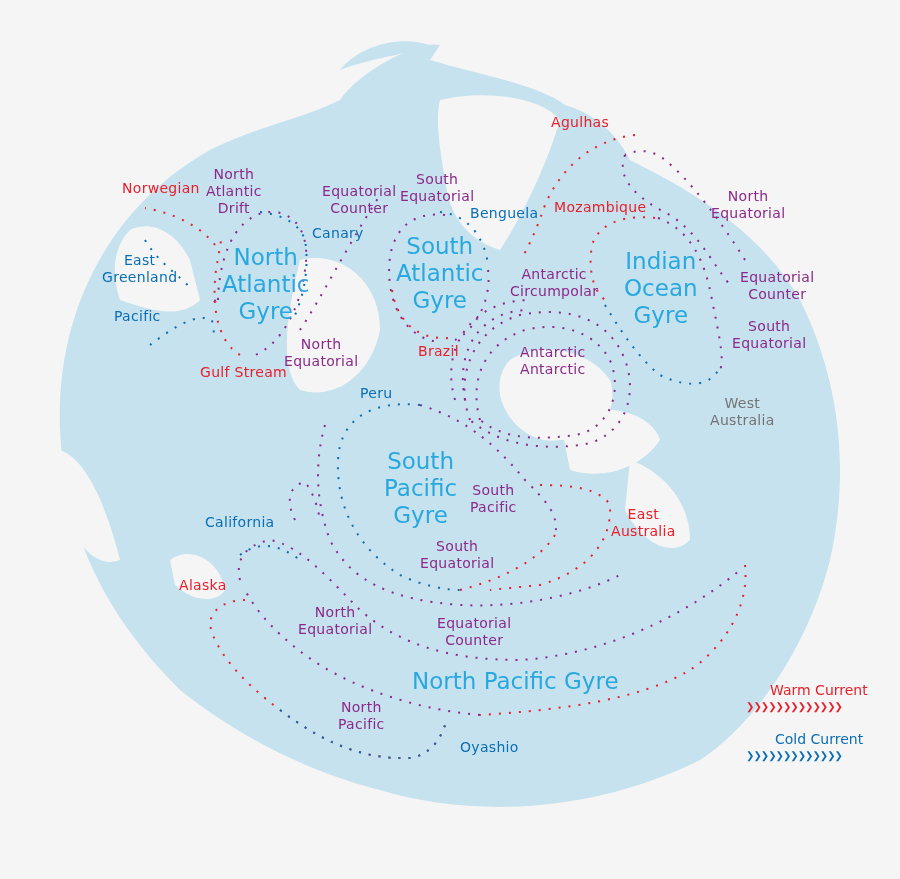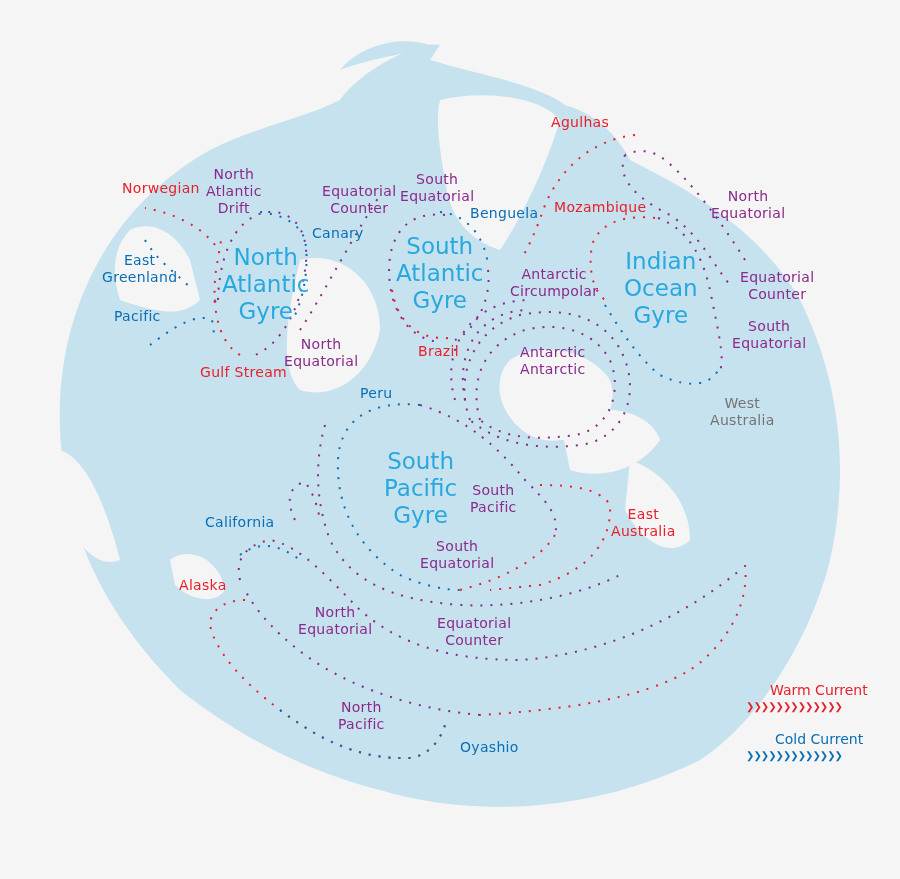--- a/index.html
+++ b/index.html
@@ -100,20 +100,23 @@
   <div class="gyre" style="left:624px;top:248px;color:#29a8e0;">
     <div>Indian</div>
     <div>Ocean</div>
     <div>Gyre</div>
   </div>
   <div class="gyre" style="left:384px;top:448px;color:#29a8e0;">
     <div>South</div>
     <div>Pacific</div>
     <div>Gyre</div>
   </div>
+  <div class="gyre" style="left:412px;top:668px;color:#29a8e0;">
+    <div>North Pacific Gyre</div>
+  </div>
 
   <div class="lbl" style="left:122px;top:180px;color:#e8202c;">
       <div>Norwegian</div>
     </div>
   <div class="lbl" style="left:206px;top:166px;color:#8b2a8a;">
     <div>North</div>
       <div>Atlantic</div>
       <div>Drift</div>
   </div>
   <div class="lbl" style="left:102px;top:252px;color:#0a6eb4;">

